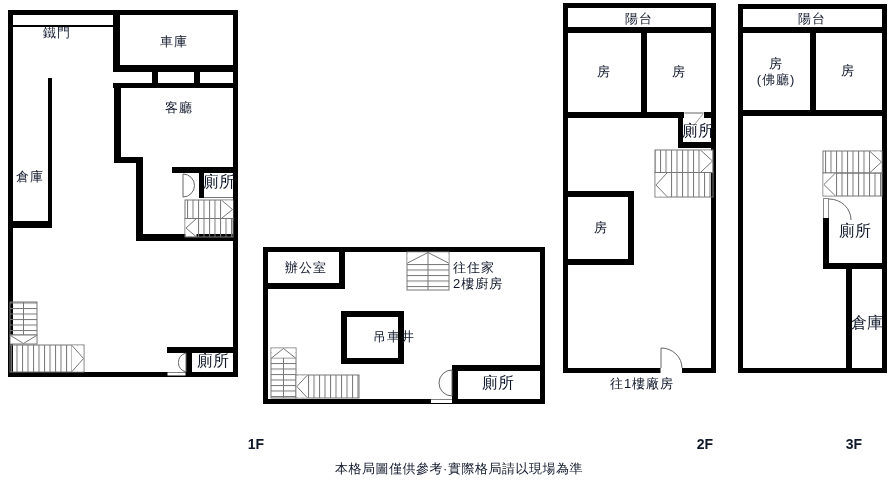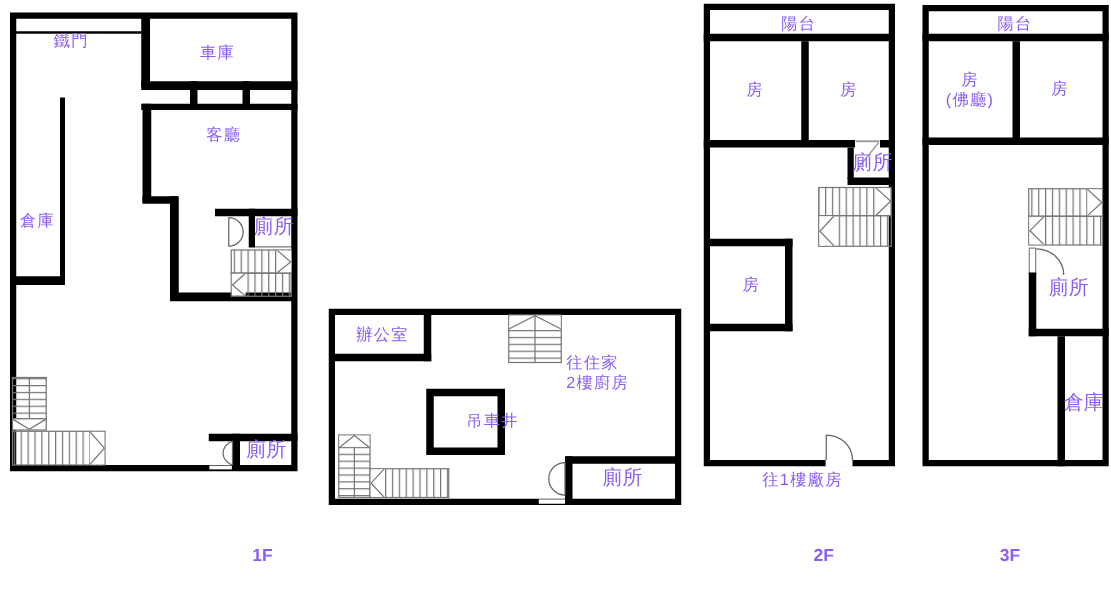--- a/index.html
+++ b/index.html
@@ -5,25 +5,25 @@
   html,body{margin:0;padding:0;background:#fff;}
   #canvas{
     position:relative;width:889px;height:485px;background:#ffffff;
     font-family:"Liberation Sans","DejaVu Sans",sans-serif;color:#1a1a1a;
     overflow:hidden;
   }
   #plan-svg{position:absolute;left:0;top:0;}
   .lbl{
     position:absolute;transform:translate(-50%,-50%);
     font-size:13px;font-weight:500;letter-spacing:1px;white-space:nowrap;
-    color:#8b5cf6;line-height:16px;text-align:center;
+    color:#0f172a;line-height:16px;text-align:center;
   }
   .lbl.small{font-size:16px;letter-spacing:0;}
-  .lbl.left{transform:translate(0,-50%);text-align:left;margin-top:22px;}
-  .lbl.floor{font-weight:700;font-size:14px;letter-spacing:0;}
+  .lbl.left{transform:translate(0,-50%);text-align:left;}
+  .lbl.floor{font-weight:700;font-size:14px;letter-spacing:0;margin-left:46px;}
   .lbl.caption{font-size:13px;font-weight:500;letter-spacing:0.5px;}
 </style>
 </head>
 <body>
 
 <div id="canvas">
 
   <svg id="plan-svg" width="889" height="485" viewBox="0 0 889 485">
     <defs>
       <pattern id="treadV" width="5.5" height="12" patternUnits="userSpaceOnUse">
@@ -195,13 +195,14 @@
   <div class="lbl" style="left:812px;top:19px">陽台</div>
   <div class="lbl" style="left:776px;top:72px">
     <div>房</div>
     <div>(佛廳)</div>
   </div>
   <div class="lbl" style="left:848px;top:71px">房</div>
   <div class="lbl small" style="left:855px;top:231px">廁所</div>
   <div class="lbl small" style="left:867px;top:323px">倉庫</div>
   <div class="lbl floor" style="left:808px;top:444px">3F</div>
 
+  <div class="lbl caption" style="left:459px;top:469px">本格局圖僅供參考·實際格局請以現場為準</div>
 </div>
 
 </body></html>

